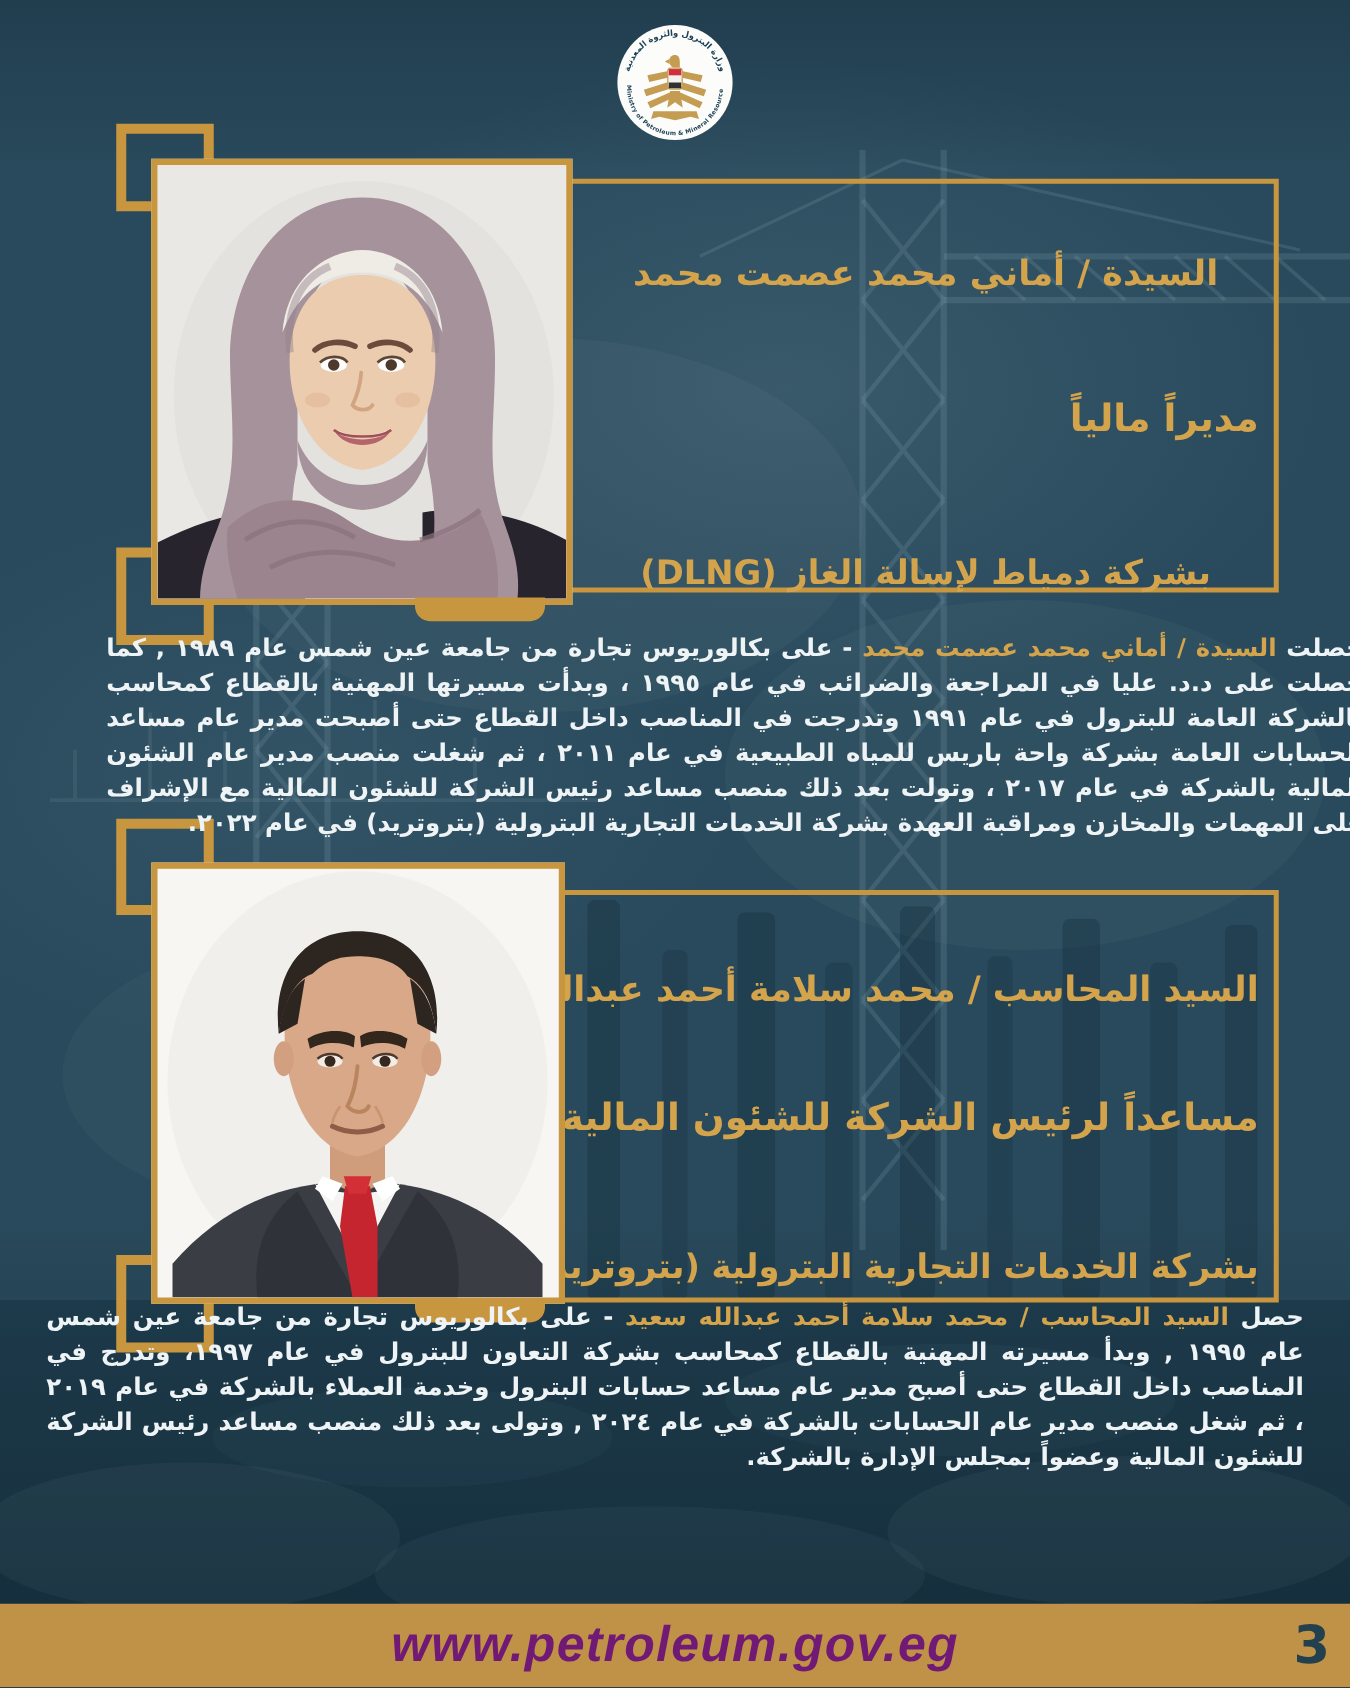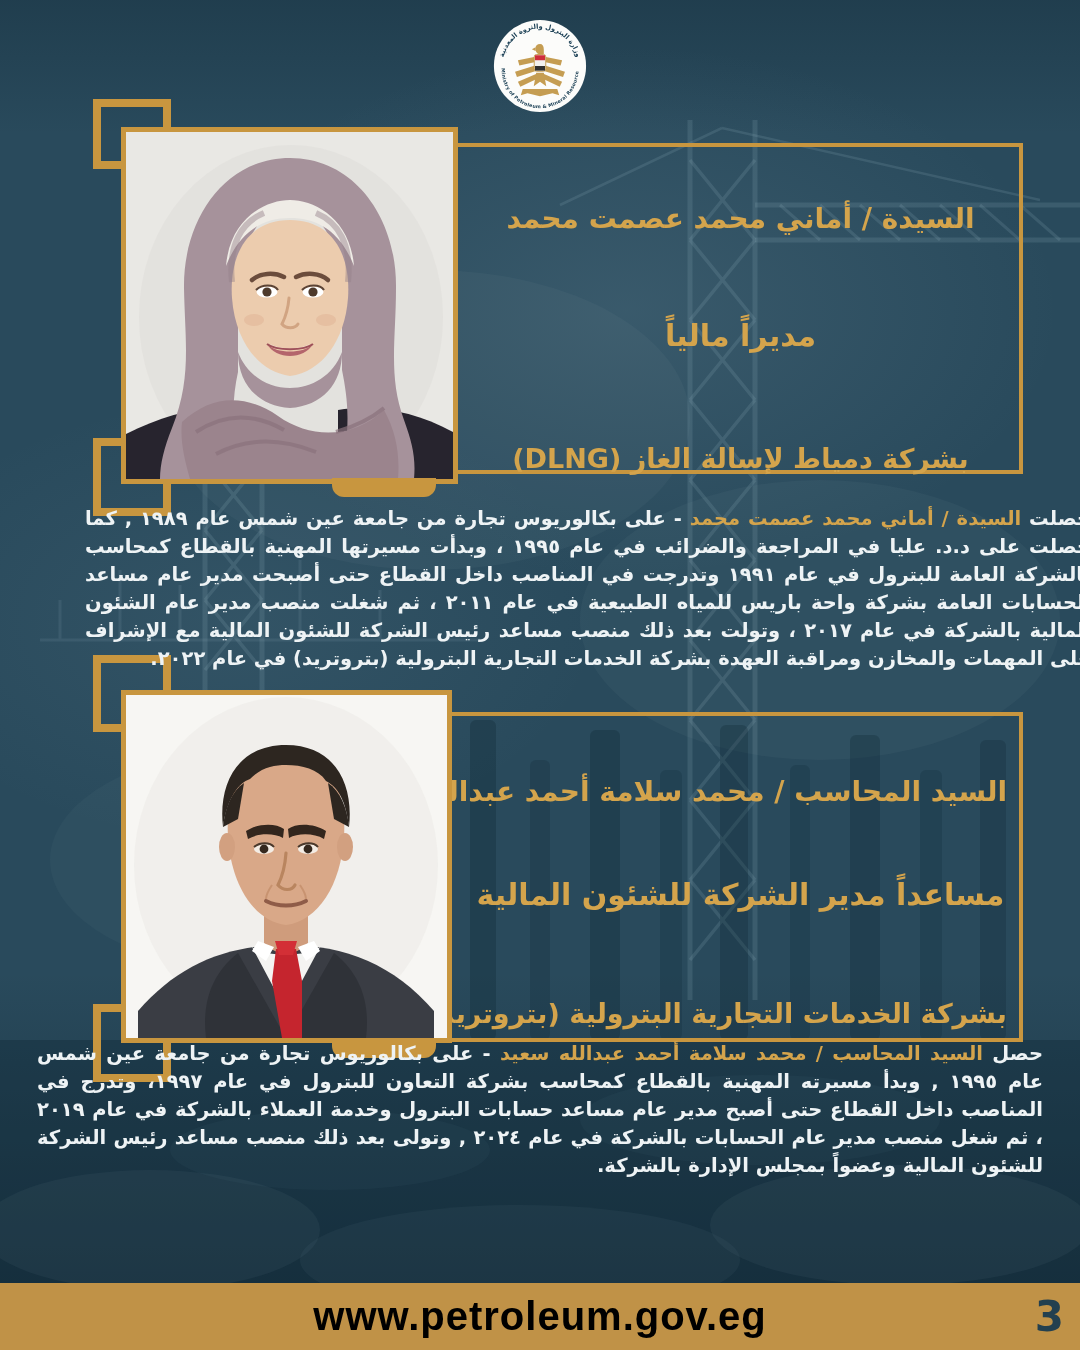--- a/index.html
+++ b/index.html
@@ -37,43 +37,44 @@
   .tab { position:absolute; background:#c8963f; border-radius:0 0 12px 12px; z-index:2; }
   .tab1 { left:332px; top:478px;  width:104px; height:19px; }
   .tab2 { left:332px; top:1039px; width:104px; height:19px; }
 
   .head-line {
     position:absolute; left:330px; right:12px; z-index:2;
     text-align:center; color:#d4a44c; font-weight:bold;
     direction:rtl; white-space:nowrap; line-height:1.15;
   }
   .h-name { top:56px;  font-size:28px; }
-  .h-role { top:172px; font-size:30px; }
+  .h-role { top:172px; font-size:30px;text-align:right; }
   .h-comp { top:262px; font-size:27px;margin-top:34px; }
   .rect2 .h-name { top:60px; }
   .rect2 .h-role { top:162px; }
   .rect2 .h-comp { top:248px; }
 
   .bio {
     position:absolute; left:37px; width:1006px; z-index:2;
     direction:rtl; text-align:justify;
     color:#eef3f5; font-weight:bold;
     font-size:19.5px; line-height:28px;
   }
   .bio1 { top:505px;margin-left:48px; }
   .bio2 { top:1040px; }
   .bio .gold { color:#d4a44c; }
 
   .footer {
     position:absolute; left:0; right:0; top:1283px; height:67px; z-index:3;
     background:#c09247; display:flex; align-items:center; justify-content:center;
   }
   .footer .url {
-    color:#000000; font-weight:bold; font-size:40px; letter-spacing:1px;
+    color:#701a75; font-weight:bold; font-size:40px; letter-spacing:1px;
     font-family:"Liberation Sans","DejaVu Sans",sans-serif;
+    font-style:italic;
   }
   .footer .pagenum {
     position:absolute; right:16px; top:50%; transform:translateY(-52%);
     color:#23404f; font-size:42px; font-weight:bold;
     font-family:"DejaVu Sans",sans-serif;
   }
 </style>
 </head>
 <body>
 
@@ -188,21 +189,21 @@
   </div>
   <div class="tab tab1"></div>
 
   <p class="bio bio1"><span>حصلت </span><span class="gold">السيدة / أماني محمد عصمت محمد</span><span> - على بكالوريوس تجارة من جامعة عين شمس عام ١٩٨٩ , كما حصلت على د.د. عليا في المراجعة والضرائب في عام ١٩٩٥ ، وبدأت مسيرتها المهنية بالقطاع كمحاسب بالشركة العامة للبترول في عام ١٩٩١ وتدرجت في المناصب داخل القطاع حتى أصبحت مدير عام مساعد الحسابات العامة بشركة واحة باريس للمياه الطبيعية في عام ٢٠١١ ، ثم شغلت منصب مدير عام الشئون المالية بالشركة في عام ٢٠١٧ ، وتولت بعد ذلك منصب مساعد رئيس الشركة للشئون المالية مع الإشراف على المهمات والمخازن ومراقبة العهدة بشركة الخدمات التجارية البترولية (بتروتريد) في عام ٢٠٢٢.</span></p>
 
   <div class="deco-sq sq2a"></div>
   <div class="deco-sq sq2b"></div>
 
   <div class="card-outline rect2">
     <div class="head-line h-name">السيد المحاسب / محمد سلامة أحمد عبدالله سعيد</div>
-    <div class="head-line h-role">مساعداً مدير الشركة للشئون المالية</div>
+    <div class="head-line h-role">مساعداً لرئيس الشركة للشئون المالية</div>
     <div class="head-line h-comp">بشركة الخدمات التجارية البترولية (بتروتريد)</div>
   </div>
 
   <div class="photo photo2">
     <svg viewBox="0 0 321 343" preserveAspectRatio="none">
       <rect width="321" height="343" fill="#f7f6f3"></rect>
       <ellipse cx="160" cy="170" rx="152" ry="168" fill="#efeeea" opacity="0.8"></ellipse>
       <path d="M12,343 L12,316 C52,270 100,250 160,250 C220,250 268,270 308,316 L308,343 Z" fill="#3a3d44"></path>
       <path d="M112,258 L160,343 L80,343 C76,310 84,280 112,258 Z" fill="#2f3238"></path>
       <path d="M208,258 L160,343 L240,343 C244,310 236,280 208,258 Z" fill="#2f3238"></path>

